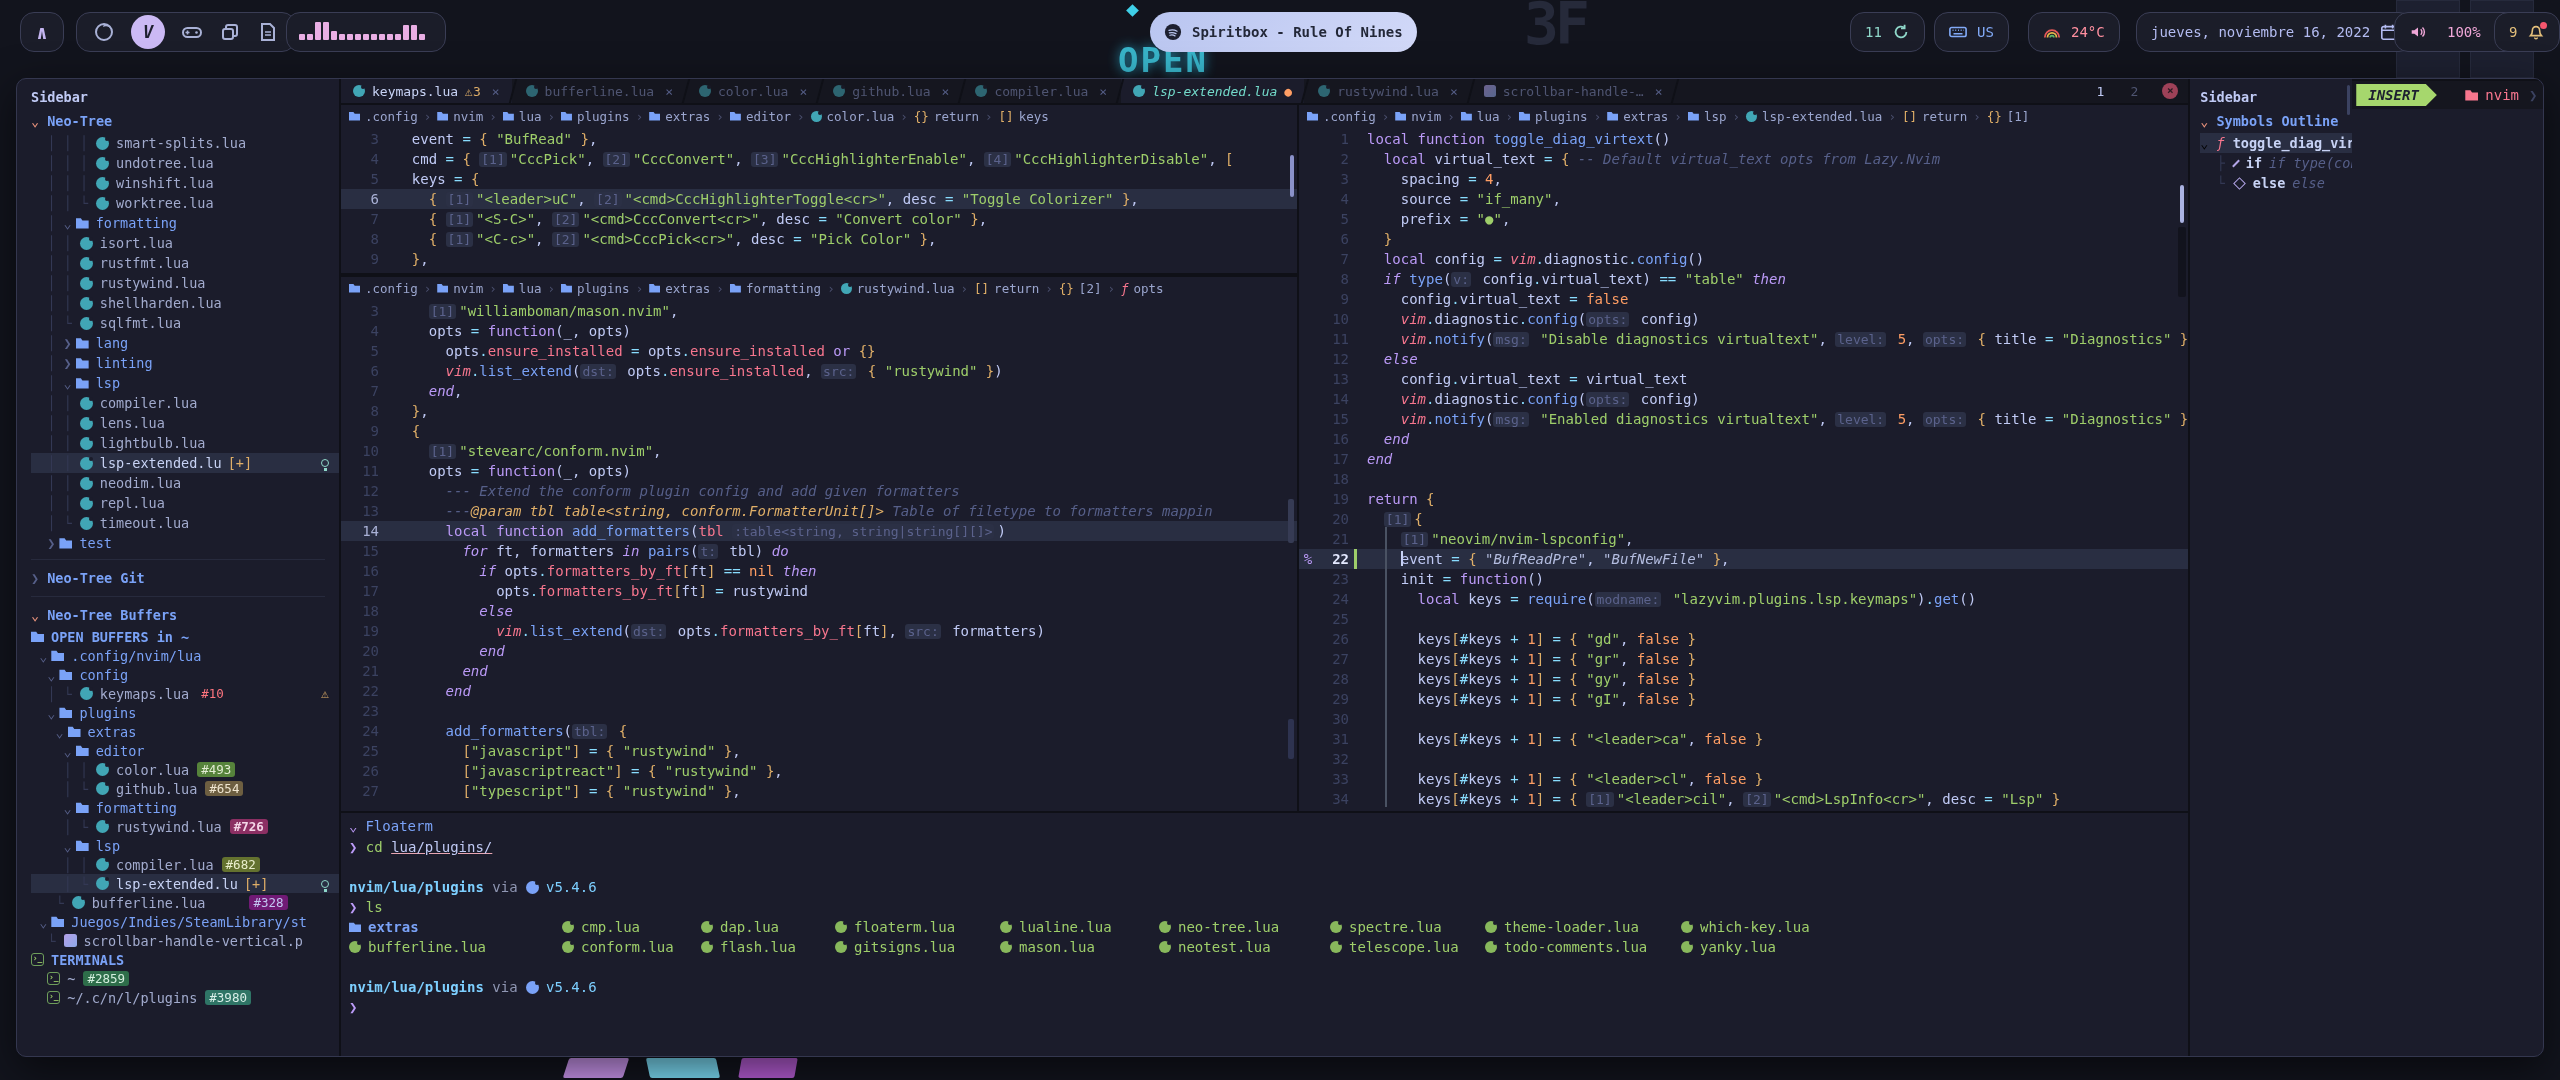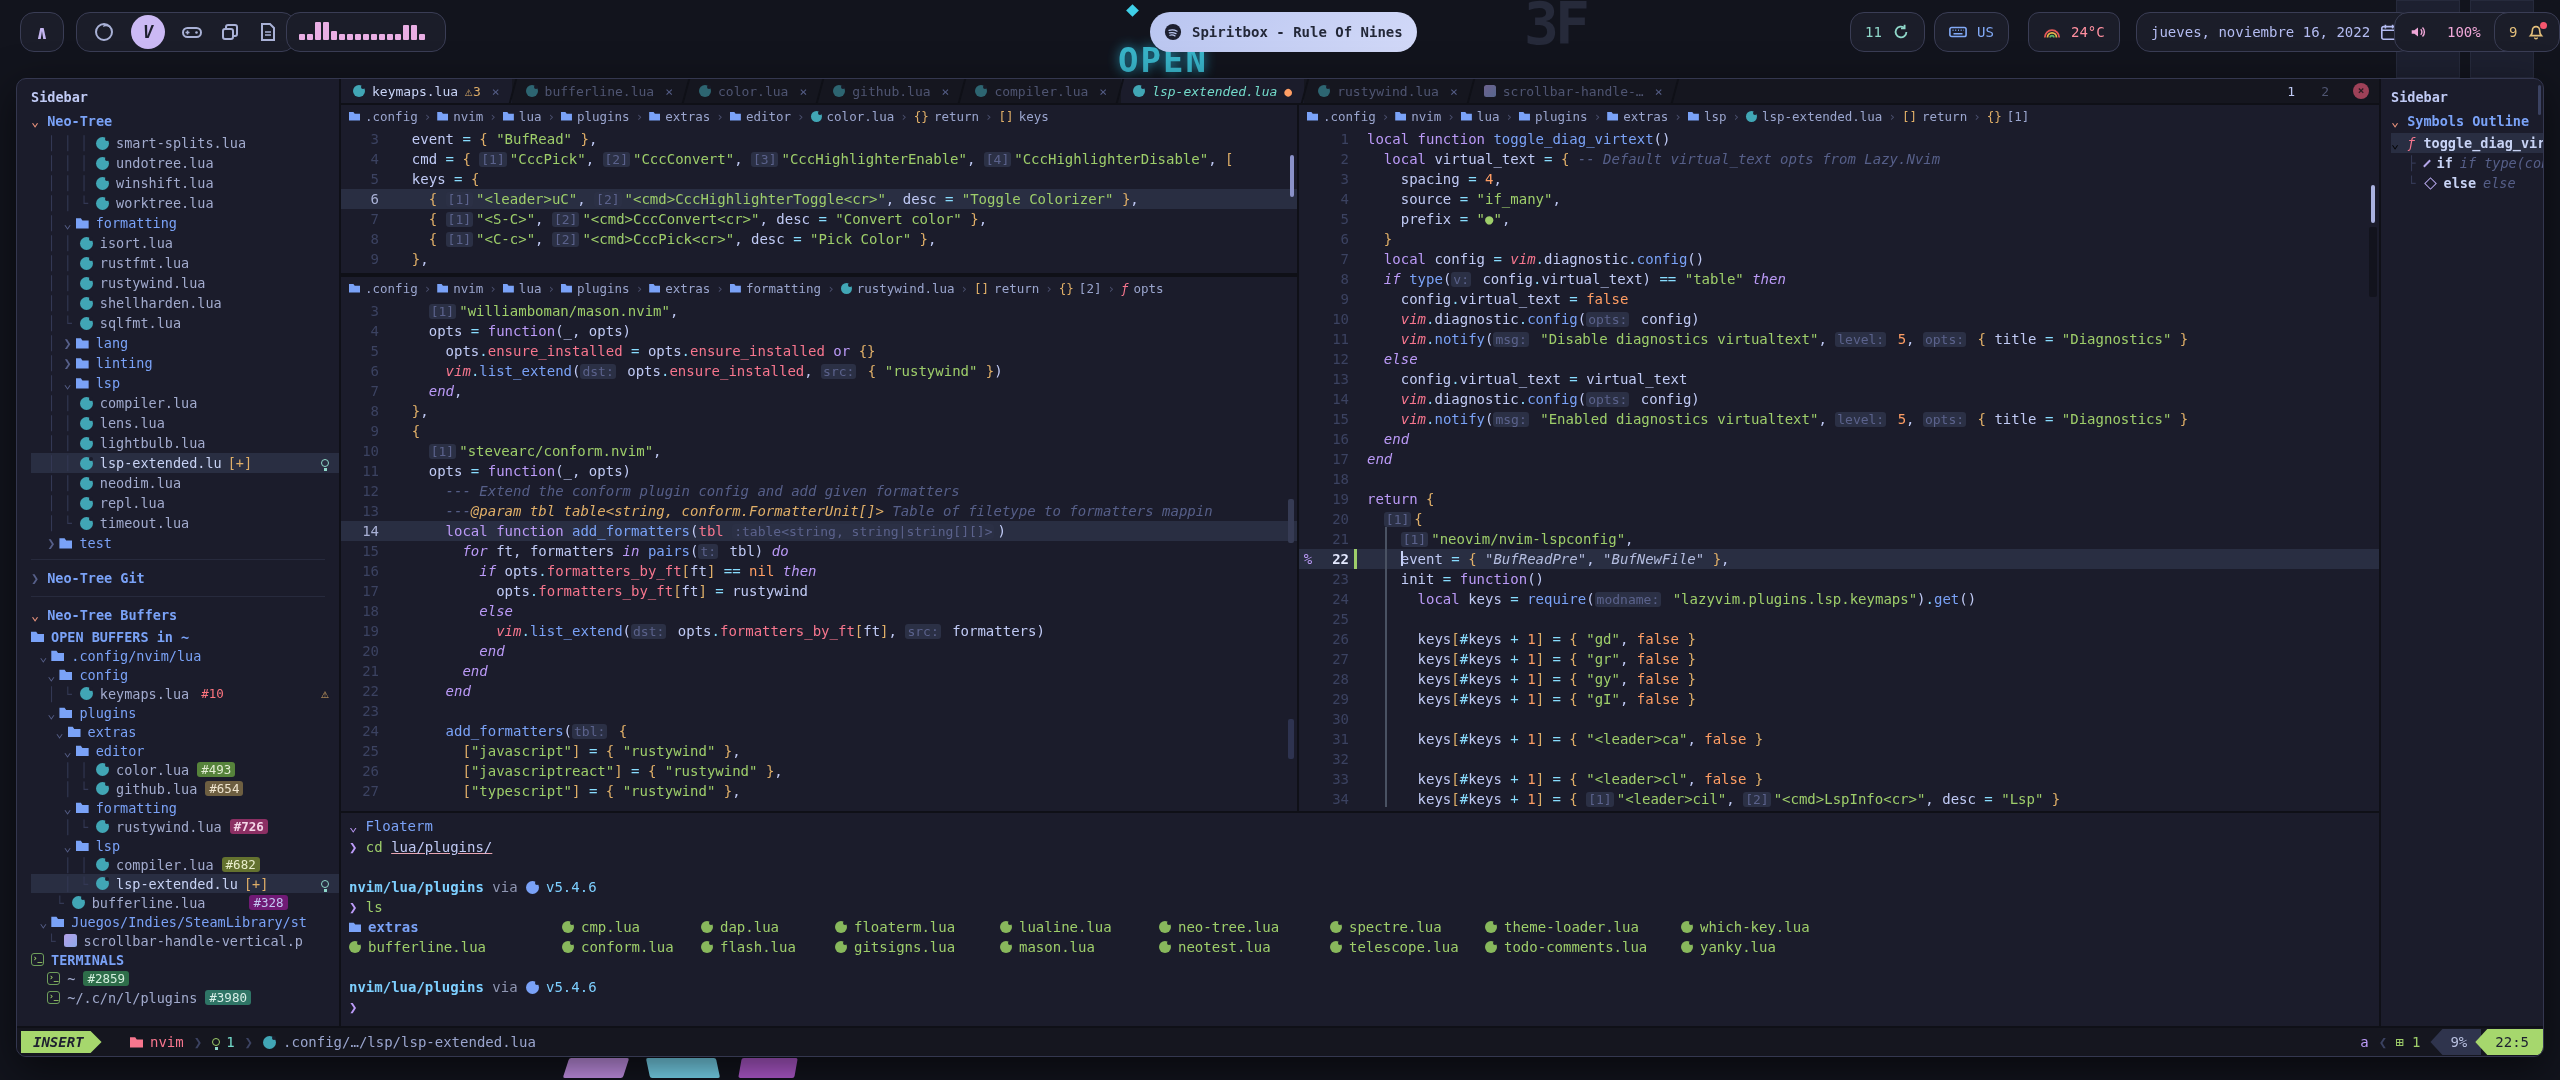--- a/index.html
+++ b/index.html
@@ -35,21 +35,21 @@
   .wp-3f { left:1524px; top:-10px; font-size:58px; font-weight:bold; color:#262a3a; letter-spacing:-4px; }
   .wp-open { left:1118px; top:40px; font-size:34px; font-weight:bold; color:#3fd0e8; opacity:.85;
     text-shadow:0 0 12px #2aa7c9; letter-spacing:2px; }
   .wp-dia { left:1128px; top:6px; width:9px; height:9px; background:#3fd0e8; transform:rotate(45deg); }
   .wp-col { top:0; height:78px; background:#1d2030; border:1px solid #262a3c; }
   .wp-frag { top:1058px; height:20px; border-radius:2px; }
 
   
   .window { position:absolute; left:16px; top:78px; width:2528px; height:979px;
     background:#1b1c2b; border:1px solid #34374f; border-radius:10px;
-    box-shadow:0 12px 40px rgba(0,0,0,.55); display:flex; flex-direction:column; overflow:hidden; }
+    box-shadow:0 12px 40px rgba(0,0,0,.55); display:flex; overflow:hidden; }
   .win-body { flex:1; display:flex; min-height:0; }
 
   
   .sidebar { width:324px; border-right:2px solid #0f1017; padding:6px 0 0 14px; font-size:13.5px;
     color:#a2abce; overflow:hidden; }
   .sb-title { color:#c0caf5; font-weight:bold; height:24px; line-height:24px; }
   .sec-head { height:24px; line-height:24px; display:flex; align-items:center; gap:8px;
     color:#7aa2f7; font-weight:bold; }
   .sec-head .chev { color:#e8927c; font-weight:bold; }
   .sec-head .chev.dim { color:#565f89; }
@@ -259,21 +259,21 @@
   </div>
   <div class="pill p-kb" style="left:1934px;">
     <span class="pico">
       <svg viewBox="0 0 20 20" fill="none">
           <rect x="1" y="5" width="18" height="10" rx="2" stroke="currentColor" stroke-width="1.8"></rect>
           <path d="M4 8h1M7 8h1M10 8h1M13 8h1M16 8h0.5M5 12h10" stroke="currentColor" stroke-width="1.6"></path>
         </svg>
     </span>
     <span>US</span>
   </div>
-  <div class="pill p-wx" style="left:2028px;border-radius:11px;">
+  <div class="pill p-wx" style="left:2028px;">
     <span class="pico">
       <svg viewBox="0 0 20 20" fill="none">
           <path d="M2 16a8 8 0 0 1 16 0" stroke="#e45858" stroke-width="2"></path>
           <path d="M5 16a5 5 0 0 1 10 0" stroke="#e8b84b" stroke-width="2"></path>
           <path d="M8 16a2 2 0 0 1 4 0" stroke="#62b86a" stroke-width="2"></path>
         </svg>
     </span>
     <span>24°C</span>
   </div>
   <div class="pill p-date" style="left:2136px;">

